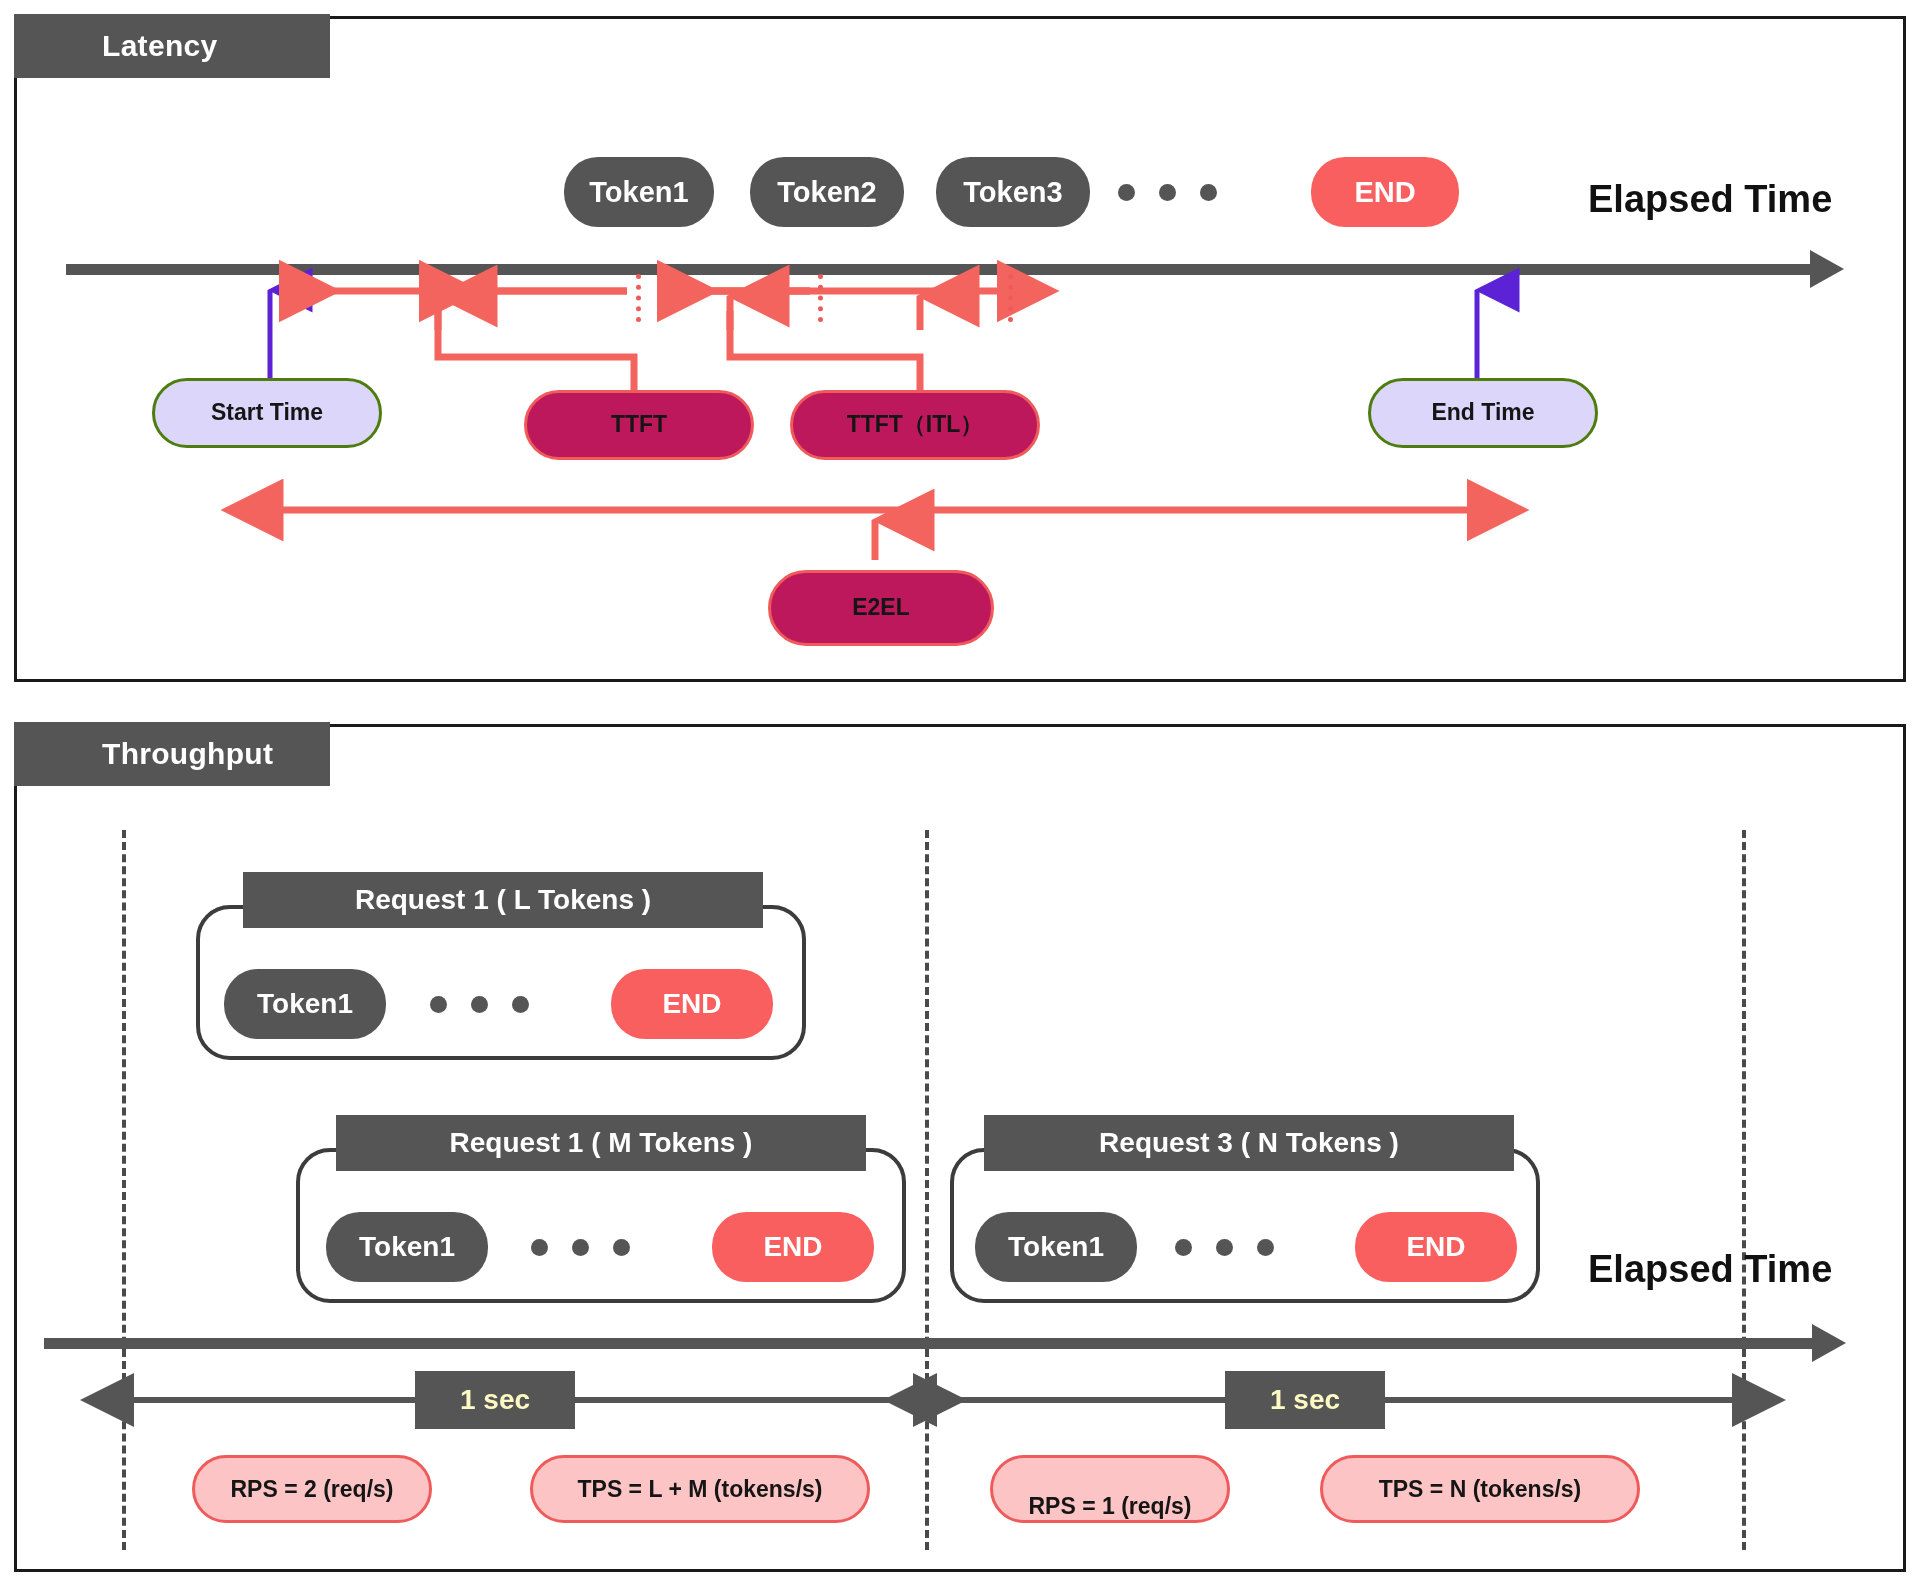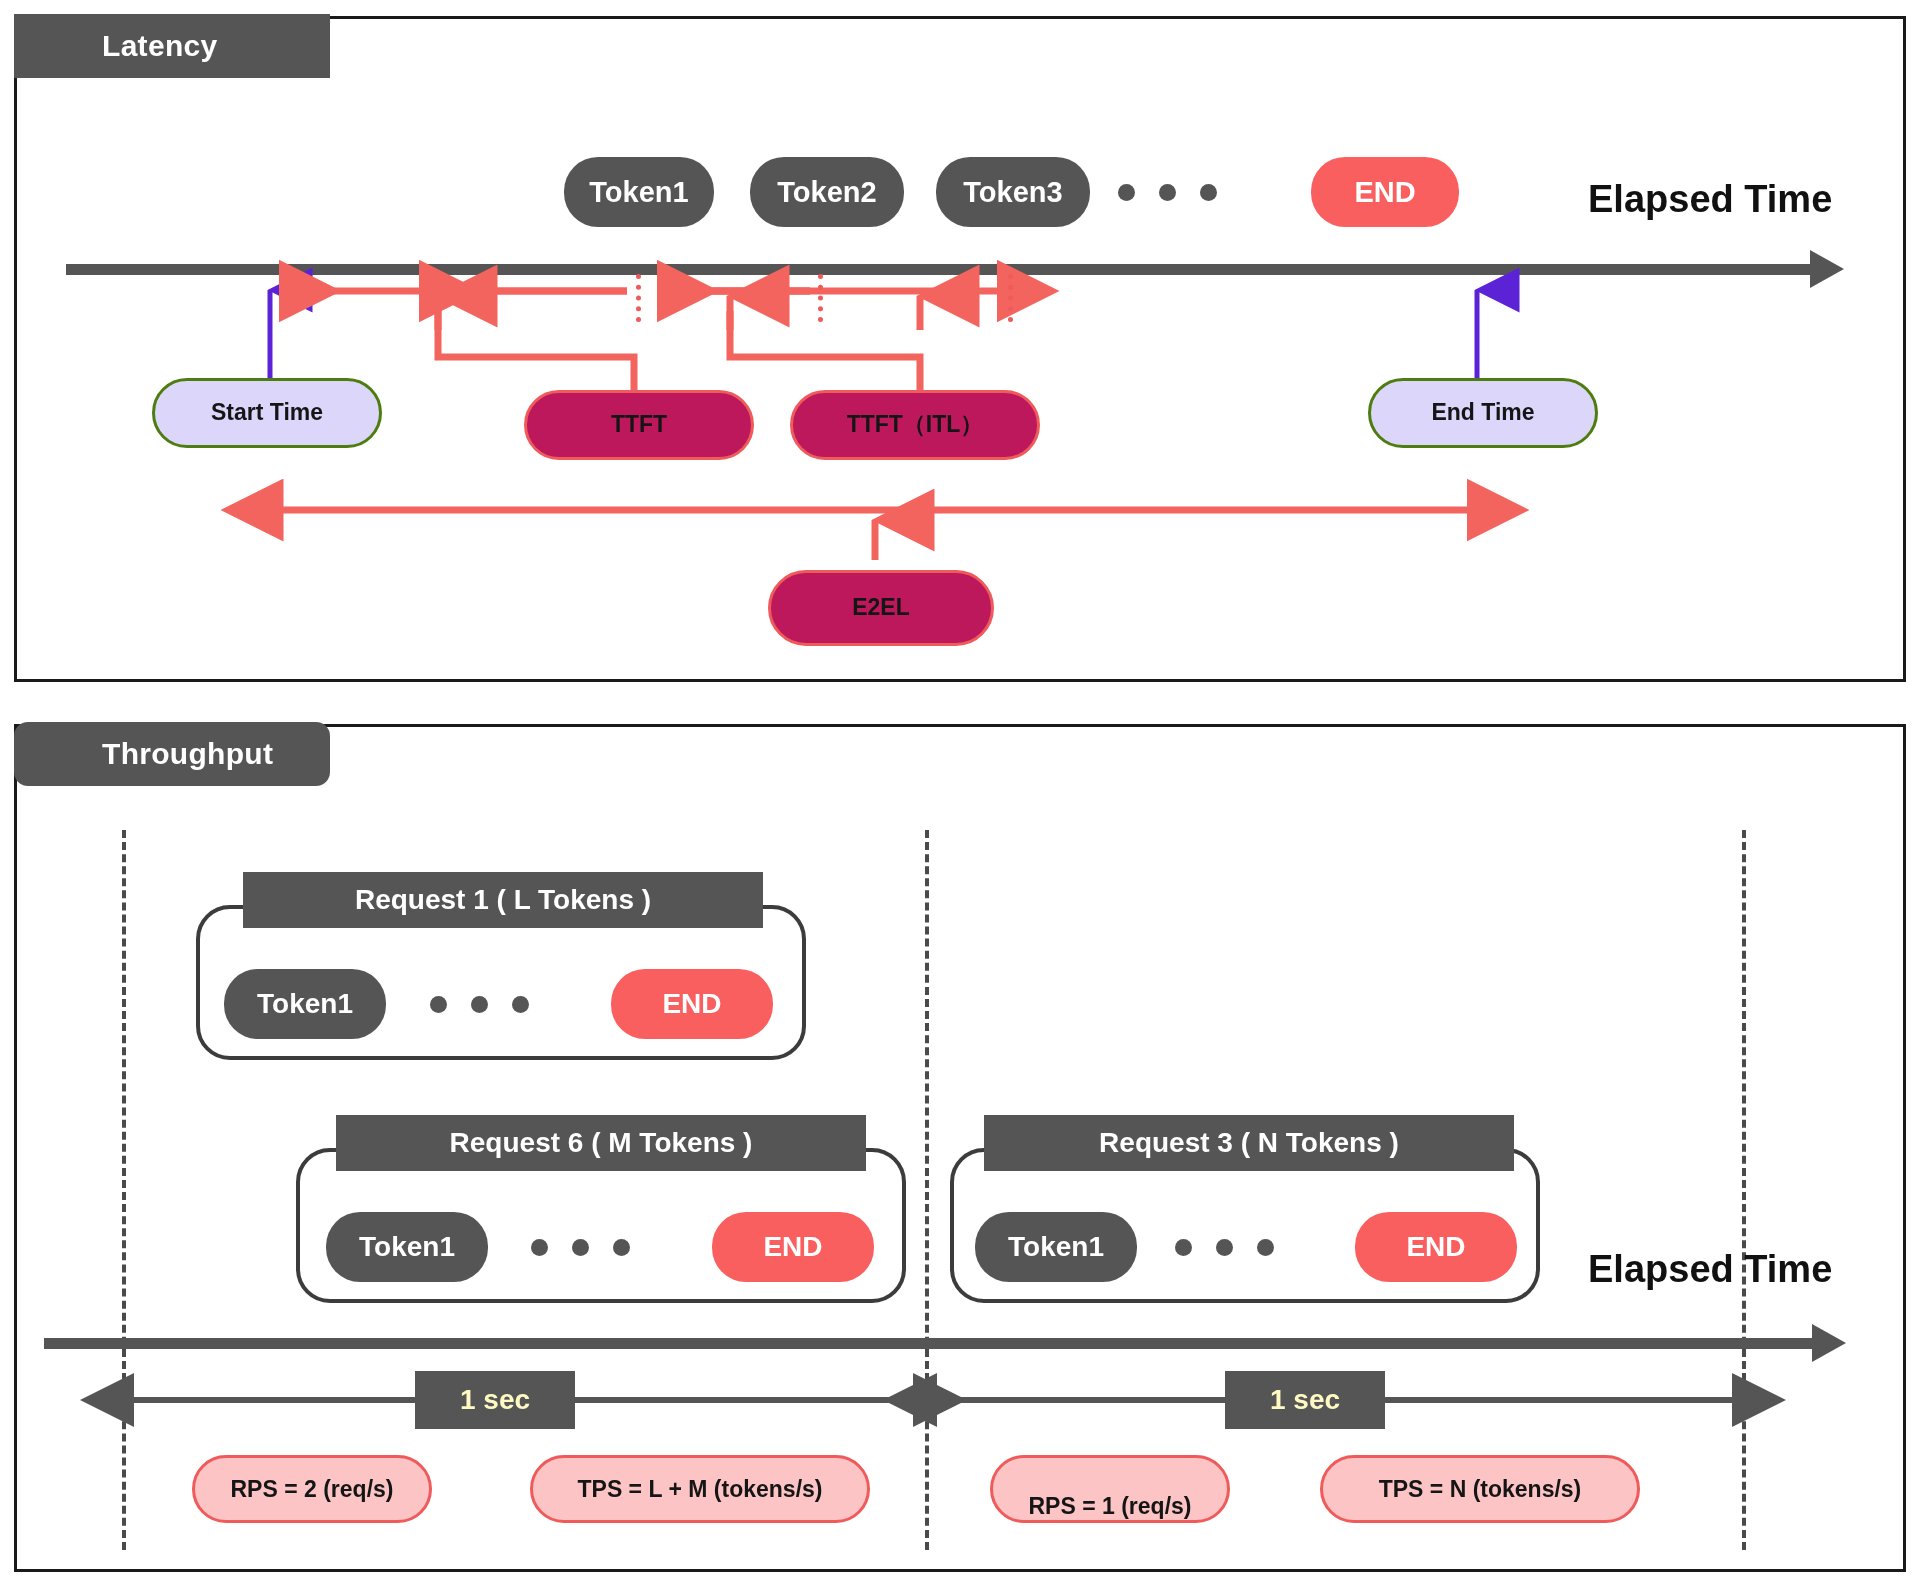--- a/index.html
+++ b/index.html
@@ -25,21 +25,21 @@
     font-weight: bold;
     font-size: 30px;
     letter-spacing: 0.3px;
     display: flex;
     align-items: center;
     padding-left: 88px;
     height: 64px;
     z-index: 30;
   }
   #latency-title { left: 14px; top: 14px; width: 316px; }
-  #throughput-title { left: 14px; top: 722px; width: 316px; border-radius: 14px; }
+  #throughput-title { left: 14px; top: 722px; width: 316px; }
 
   
   .timeline-bar {
     position: absolute;
     height: 11px;
     background: #555555;
   }
   .timeline-head {
     position: absolute;
     width: 0; height: 0;
@@ -264,21 +264,21 @@
   <i></i>
   <i></i>
   <i></i>
 </div>
 <div class="token-pill end" style="left:611px; top:969px; width:162px; height:70px; font-size:28px;">
   <span>END</span>
 </div>
 
 <div class="req-card" style="left:296px; top:1148px; width:610px; height:155px;"></div>
 <div class="req-header" style="left:336px; top:1115px; width:530px;">
-  <span>Request 6 ( M Tokens )</span>
+  <span>Request 1 ( M Tokens )</span>
 </div>
 <div class="token-pill" style="left:326px; top:1212px; width:162px; height:70px; font-size:28px;">
   <span>Token1</span>
 </div>
 <div class="dots" style="left:531px; top:1239px;">
   <i></i>
   <i></i>
   <i></i>
 </div>
 <div class="token-pill end" style="left:712px; top:1212px; width:162px; height:70px; font-size:28px;">

